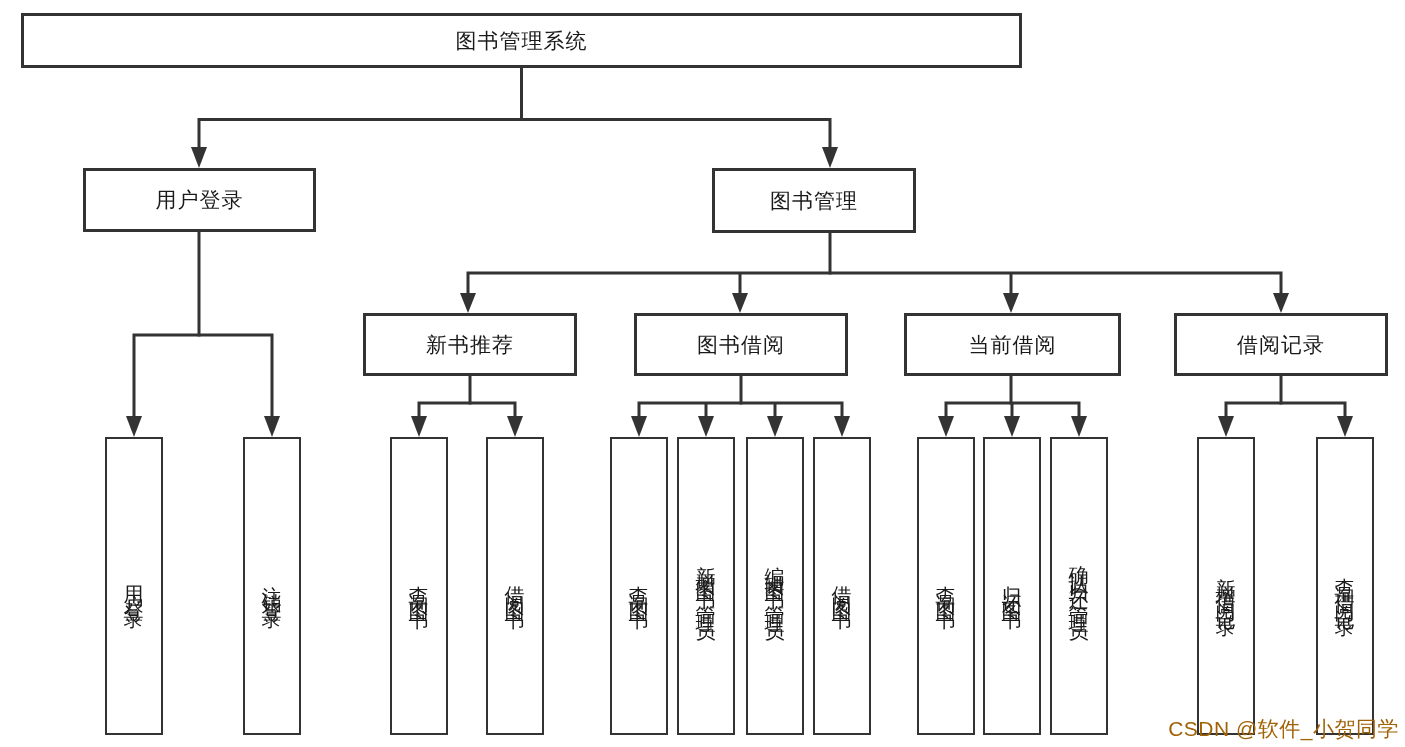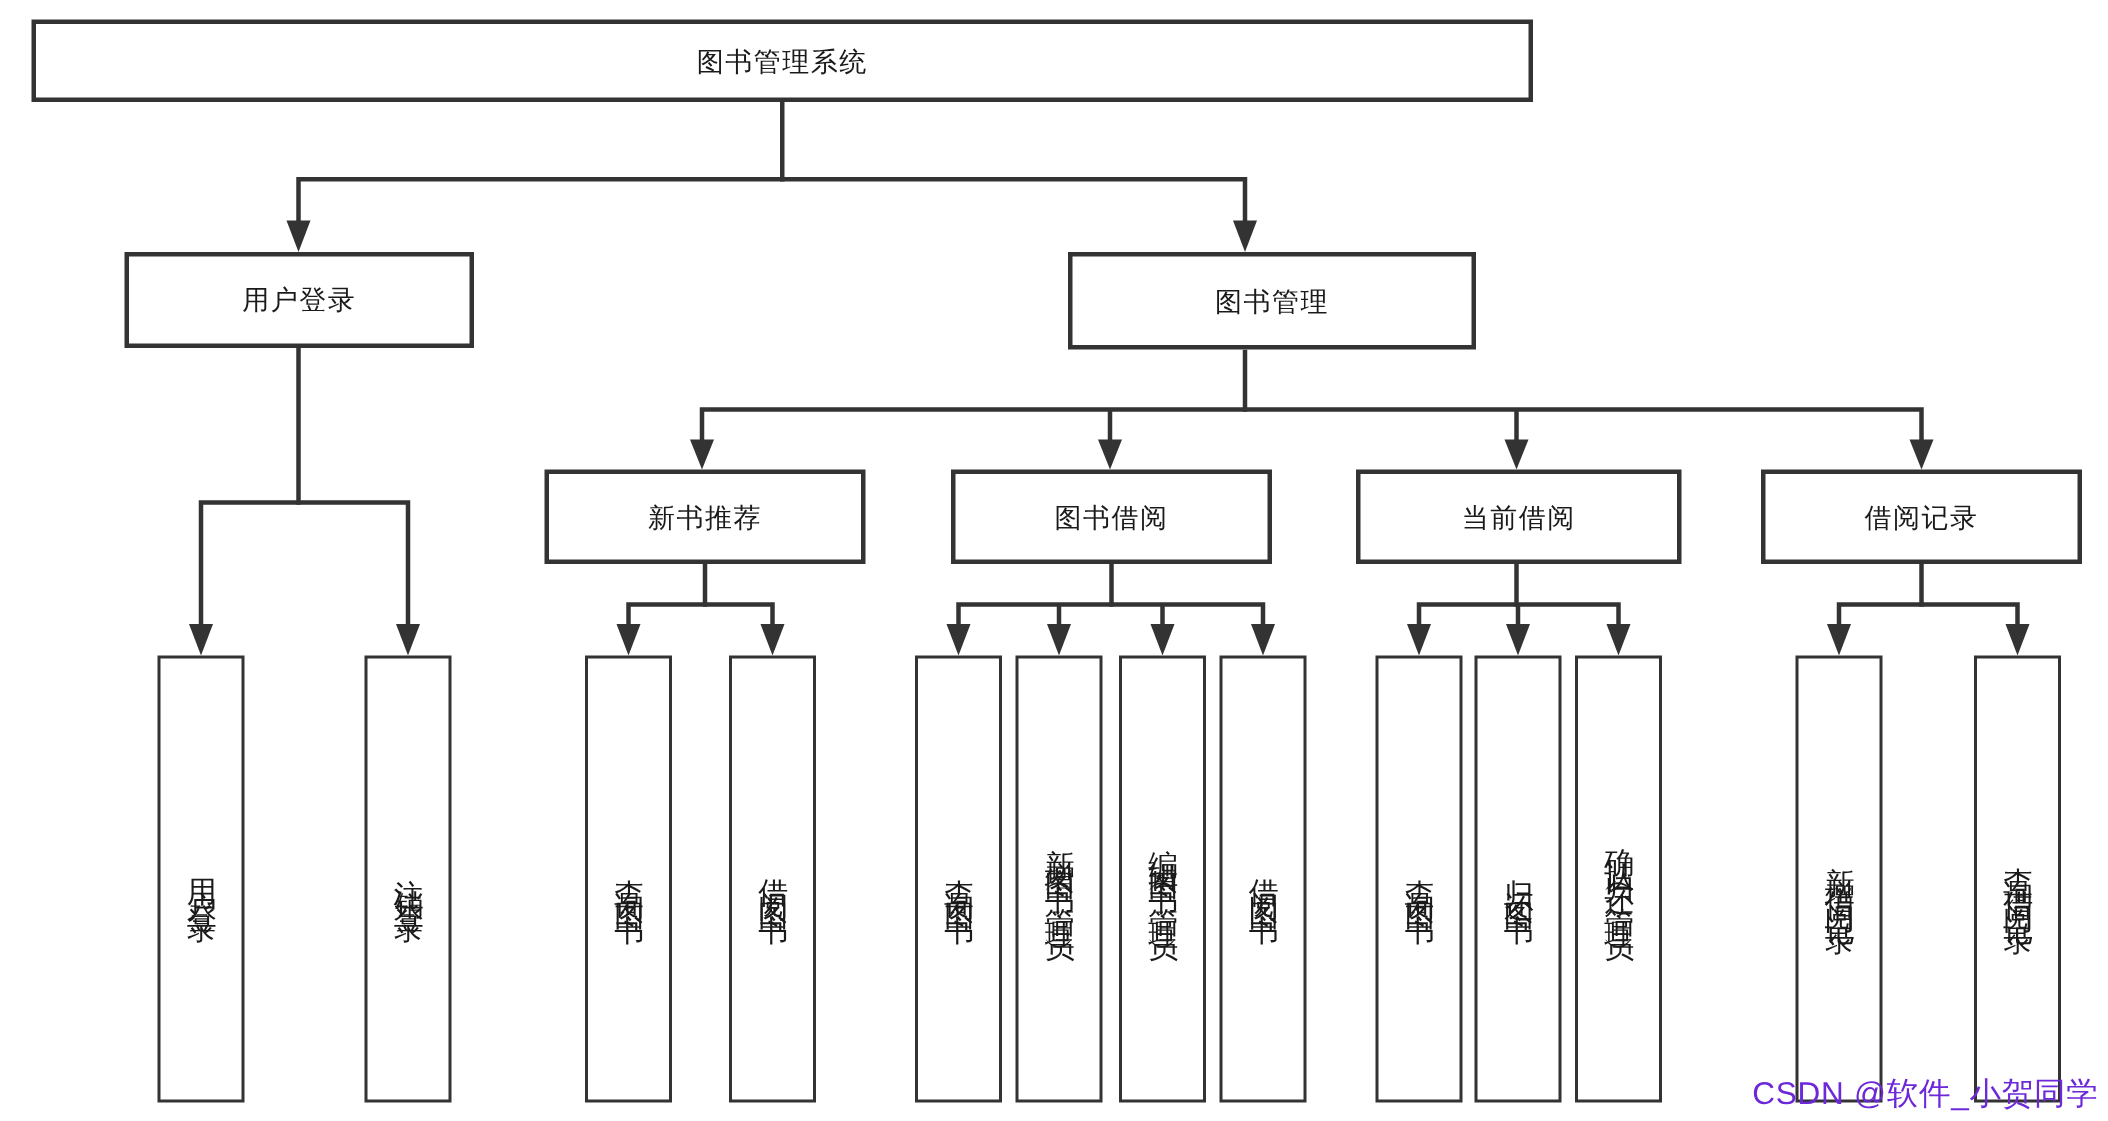--- a/index.html
+++ b/index.html
@@ -22,39 +22,39 @@
   }
   .node {
     position: absolute;
     box-sizing: border-box;
     border: 3px solid #333333;
     background: #ffffff;
     display: flex;
     align-items: center;
     justify-content: center;
     color: #1a1a1a;
-    font-size: 18px;
+    font-size: 21px;
     letter-spacing: 1px;
   }
   .node.leaf {
     border-width: 2.5px;
     font-size: 20px;
   }
   .leaf .vtext {
     writing-mode: vertical-rl;
     text-orientation: mixed;
     letter-spacing: 8px;
     line-height: 1;
   }
   .watermark {
     position: absolute;
     right: 6px;
     bottom: 4px;
     font-size: 21px;
-    color: #6d28d9;
+    color: #a16207;
     letter-spacing: 0.5px;
     white-space: nowrap;
   }
 </style>
 </head>
 <body>
 
 <div class="canvas">
 
   <svg class="connector-layer" width="1405" height="747" viewBox="0 0 1405 747" xmlns="http://www.w3.org/2000/svg">
@@ -116,21 +116,21 @@
     </g>
   </svg>
 
   <div class="node" style="left:21px; top:13px; width:1001px; height:55px;">
     <span>图书管理系统</span>
   </div>
 
   <div class="node" style="left:83px; top:168px; width:233px; height:64px;">
     <span>用户登录</span>
   </div>
-  <div class="node" style="left:712px; top:168px; width:272px; height:65px;">
+  <div class="node" style="left:712px; top:168px; width:204px; height:65px;">
     <span>图书管理</span>
   </div>
 
   <div class="node" style="left:363px; top:313px; width:214px; height:63px;">
     <span>新书推荐</span>
   </div>
   <div class="node" style="left:634px; top:313px; width:214px; height:63px;">
     <span>图书借阅</span>
   </div>
   <div class="node" style="left:904px; top:313px; width:217px; height:63px;">

